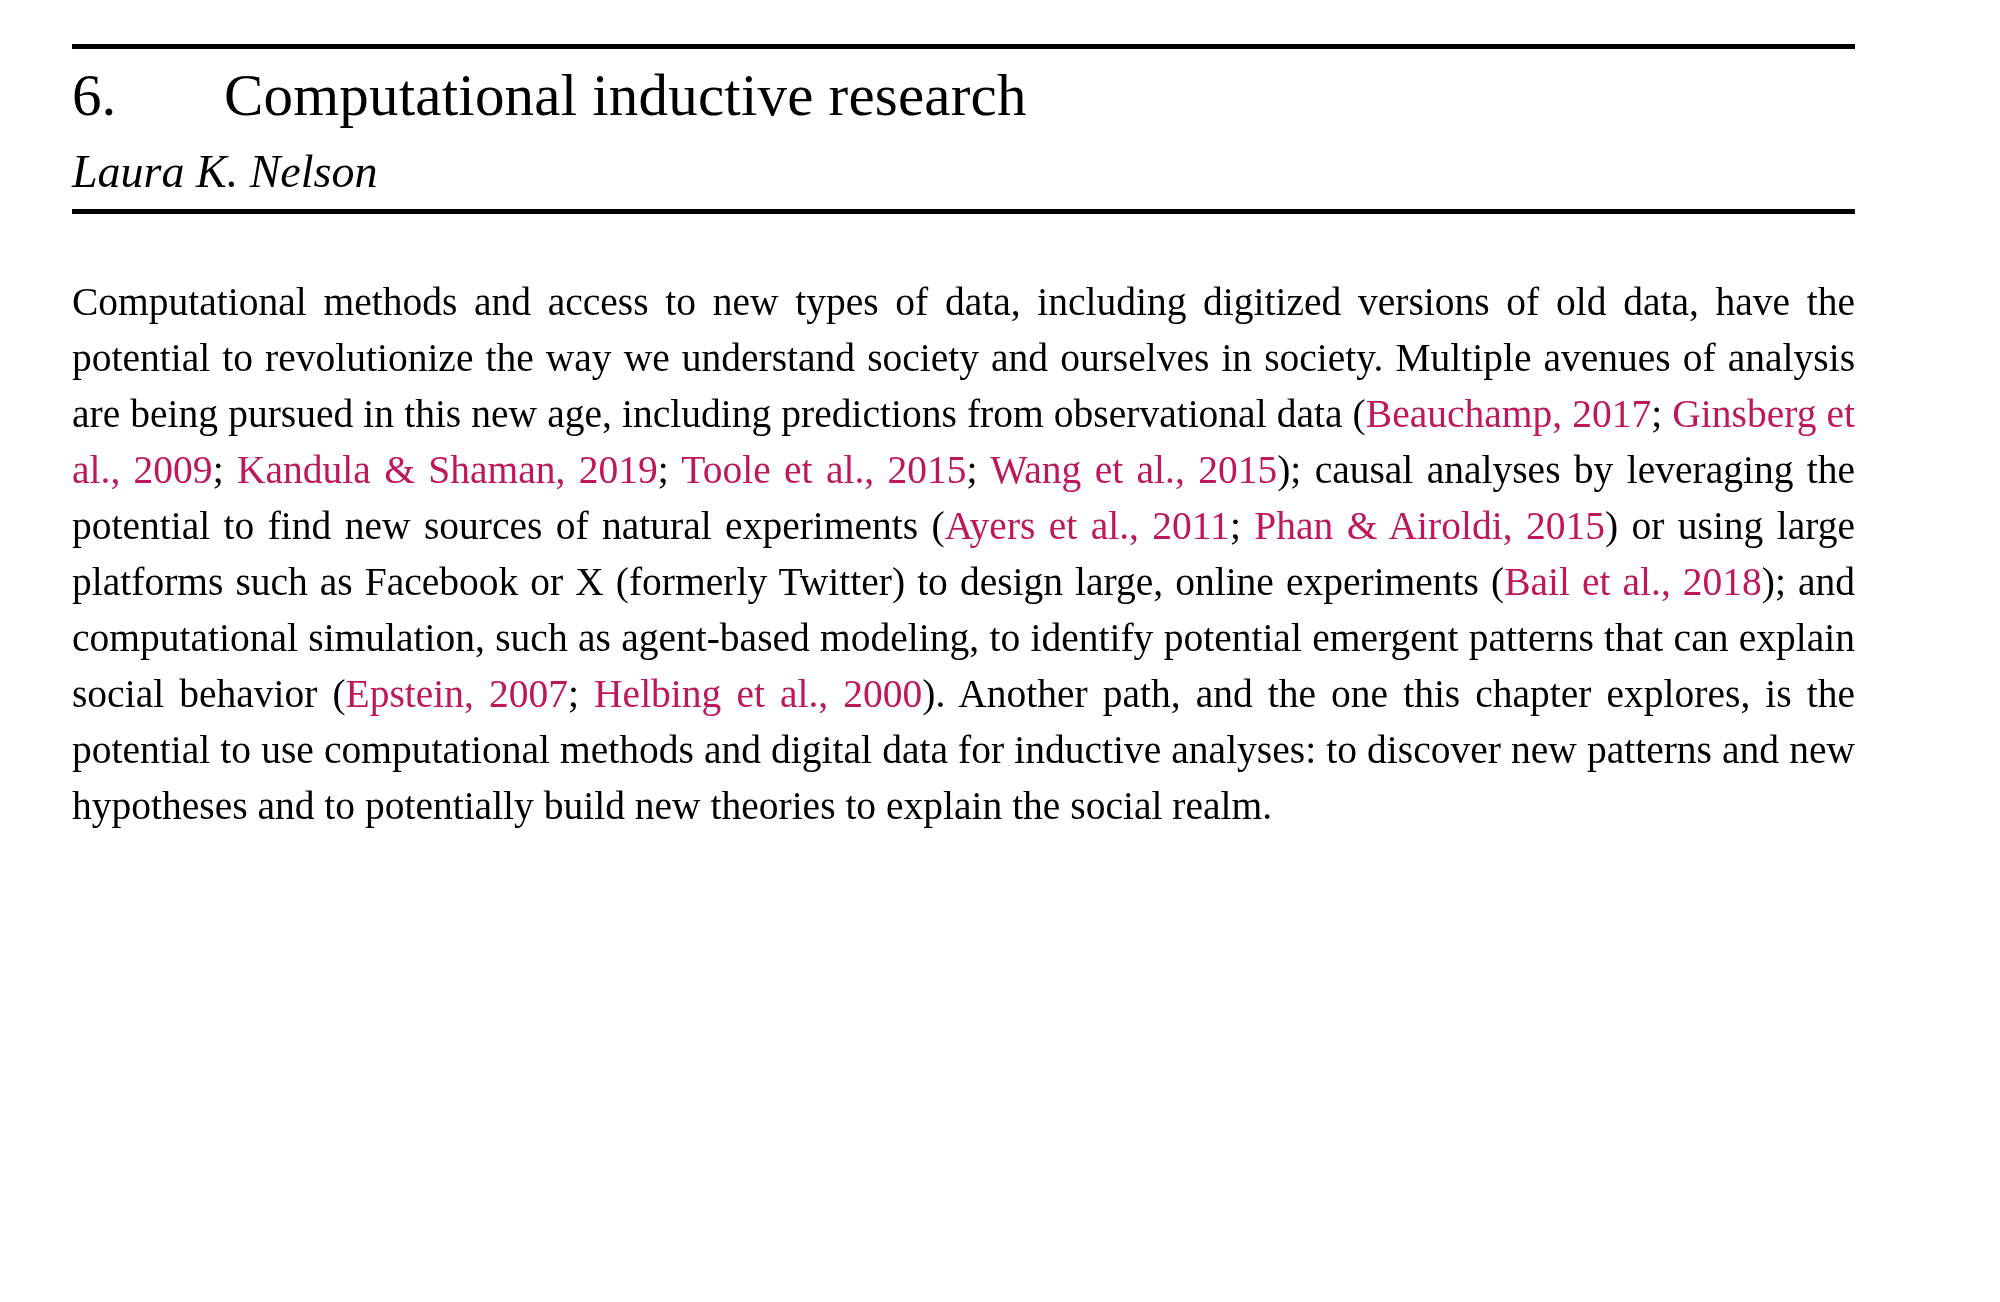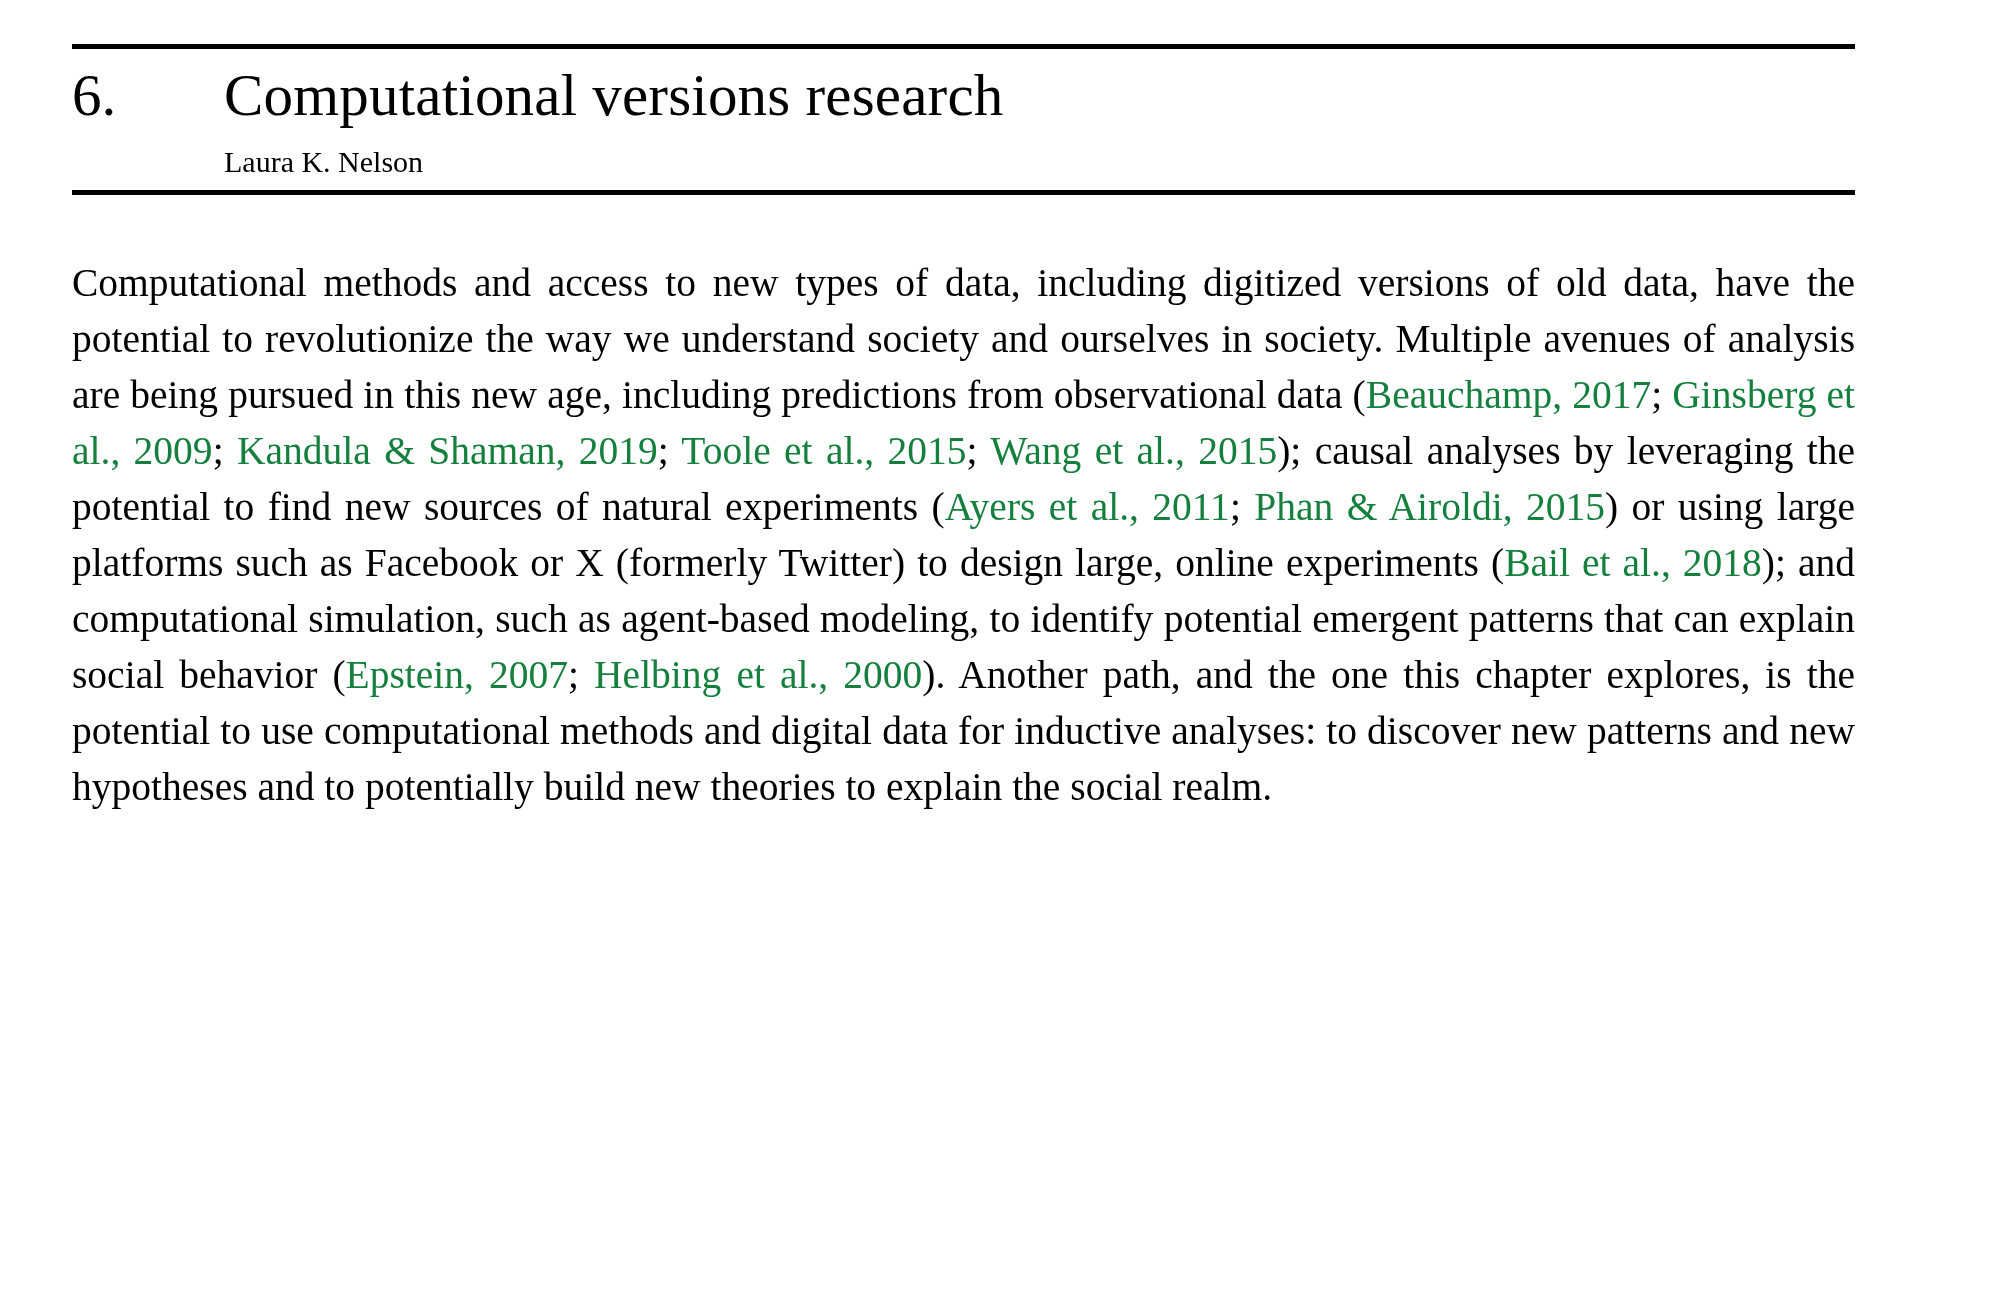--- a/index.html
+++ b/index.html
@@ -40,52 +40,52 @@
     line-height: 1.1;
     width: 152px;
     flex: none;
   }
   .chapter-title {
     font-size: 59px;
     line-height: 1.1;
     letter-spacing: 0.2px;
   }
   .author {
-    font-size: 30px;
+    font-style: italic;
+    font-size: 46px;
     margin-top: 16px;
-    margin-left: 152px;
     line-height: 1.2;
   }
   .section-heading {
     margin-top: 164px;
     font-size: 38px;
     letter-spacing: 0.6px;
   }
   .body-text {
     margin-top: 60px;
     font-size: 39.5px;
     line-height: 56px;
     text-align: justify;
     text-justify: inter-word;
     width: 1783px;
     hyphens: manual;
   }
   .cite {
-    color: #15803d;
+    color: #be185d;
   }
 </style>
 </head>
 <body>
 
 <div class="page">
 
   <div class="chapter-head">
     <div class="title-row">
       <div class="chapter-number">6.</div>
-      <div class="chapter-title">Computational versions research</div>
+      <div class="chapter-title">Computational inductive research</div>
     </div>
     <div class="author">Laura K. Nelson</div>
   </div>
 
 
   <p class="body-text"><span>Computational methods and access to new types of data, including digitized versions of old data, have the potential to revolutionize the way we understand society and ourselves in society. Multiple avenues of analysis are being pursued in this new age, including predictions from observational data (</span><span class="cite">Beauchamp, 2017</span><span>; </span><span class="cite">Ginsberg et al., 2009</span><span>; </span><span class="cite">Kandula &amp; Shaman, 2019</span><span>; </span><span class="cite">Toole et al., 2015</span><span>; </span><span class="cite">Wang et al., 2015</span><span>); causal analyses by leveraging the potential to find new sources of natural experiments (</span><span class="cite">Ayers et al., 2011</span><span>; </span><span class="cite">Phan &amp; Airoldi, 2015</span><span>) or using large platforms such as Facebook or X (formerly Twitter) to design large, online experiments (</span><span class="cite">Bail et al., 2018</span><span>); and computational simulation, such as agent-based modeling, to identify potential emergent patterns that can explain social behavior (</span><span class="cite">Epstein, 2007</span><span>; </span><span class="cite">Helbing et al., 2000</span><span>). Another path, and the one this chapter explores, is the potential to use computational methods and digital data for inductive analyses: to discover new patterns and new hypotheses and to potentially build new theories to explain the social realm.</span></p>
 
 </div>
 
 </body></html>

